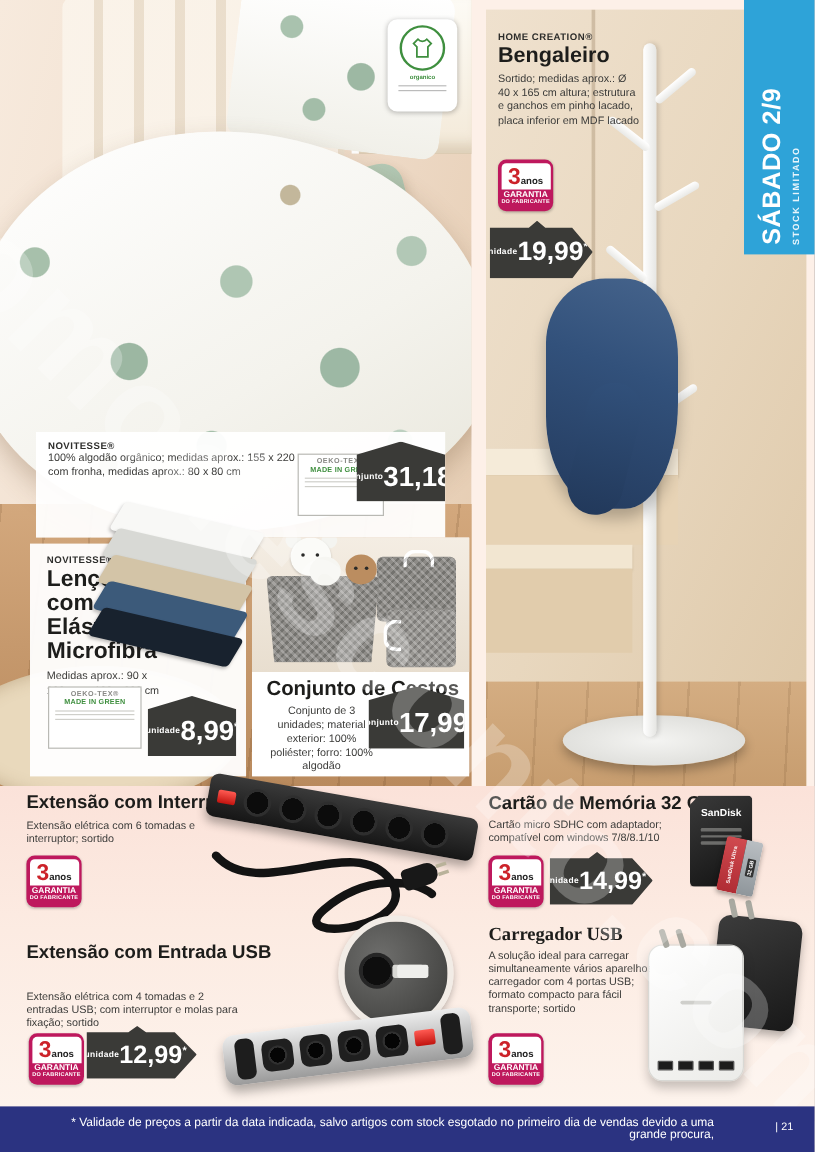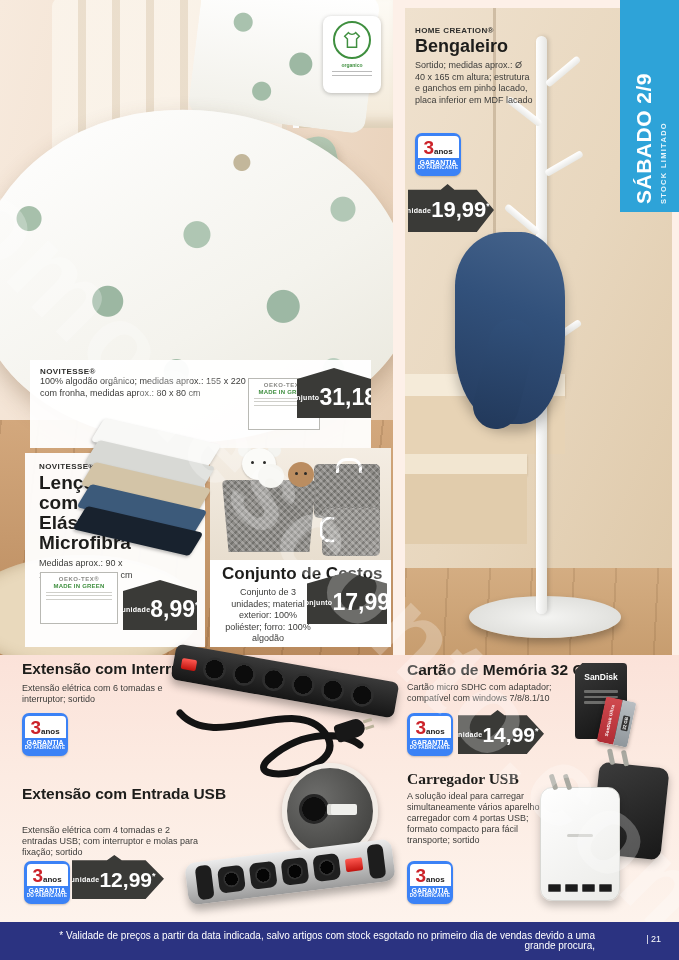--- a/index.html
+++ b/index.html
@@ -113,21 +113,21 @@
   .badge-rack{left:415px;top:133px;}
   .tag-rack{left:408px;top:184px;width:86px;height:48px;}
   .tag-rack .tag-price{font-size:22px;}
 
   
   .banner{left:620px;top:0;width:59px;height:212px;background:#2ea3d8;z-index:6;display:flex;flex-direction:row;align-items:flex-end;justify-content:center;gap:3px;padding-bottom:8px;box-sizing:border-box;}
   .banner-main{writing-mode:vertical-rl;transform:rotate(180deg);color:#fff;font-weight:bold;font-size:21px;letter-spacing:.5px;}
   .banner-sub{writing-mode:vertical-rl;transform:rotate(180deg);color:#e8f5fc;font-weight:bold;font-size:7.5px;letter-spacing:1.3px;}
 
   
-  .badge3{position:absolute;width:46px;background:#3b82f6;border-radius:7px;padding:2.5px;box-sizing:border-box;z-index:4;box-shadow:0 1px 2px rgba(0,0,0,.2);}
+  .badge3{position:absolute;width:46px;background:#be185d;border-radius:7px;padding:2.5px;box-sizing:border-box;z-index:4;box-shadow:0 1px 2px rgba(0,0,0,.2);}
   .badge3-top{background:#fff;border-radius:4px 4px 0 0;text-align:center;line-height:1;padding:2px 0 1px;}
   .b3-num{color:#cc2229;font-size:19px;font-weight:bold;}
   .b3-anos{font-size:8px;color:#222;font-weight:bold;}
   .badge3-bot{color:#fff;text-align:center;font-size:7px;font-weight:bold;line-height:1.05;padding:1.5px 0 2px;}
   .b3-l2{display:block;font-size:4.6px;letter-spacing:.2px;}
 
   
   .bottom{left:0;top:655px;width:679px;height:267px;background:linear-gradient(180deg,#fbe2d9 0%,#fcebe2 45%,#fdf3ec 100%);z-index:2;}
   .sec-title{position:absolute;font-size:15.5px;font-weight:bold;color:#1d1d1b;line-height:17.5px;}
   .sec-desc{position:absolute;font-size:9px;line-height:11px;color:#3c3c3a;}

